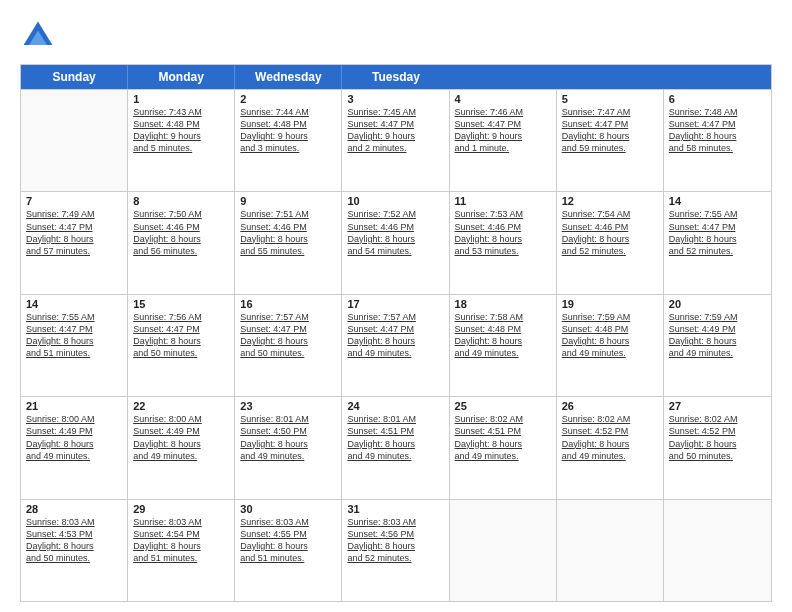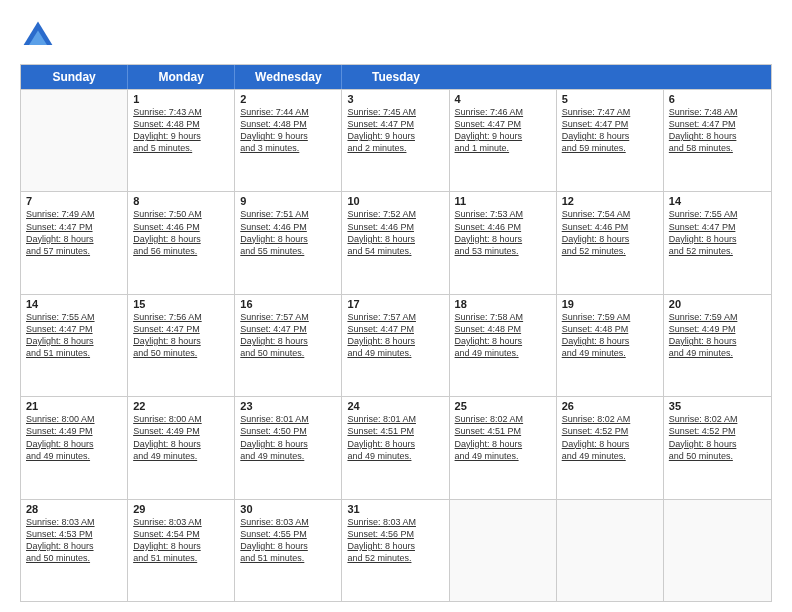--- a/index.html
+++ b/index.html
@@ -251,21 +251,21 @@
           </div>
           <div class="cal-cell">
             <span class="day-num">25</span>
             <div class="cell-text">Sunrise: 8:02 AM<br>Sunset: 4:51 PM<br>Daylight: 8 hours<br>and 49 minutes.</div>
           </div>
           <div class="cal-cell">
             <span class="day-num">26</span>
             <div class="cell-text">Sunrise: 8:02 AM<br>Sunset: 4:52 PM<br>Daylight: 8 hours<br>and 49 minutes.</div>
           </div>
           <div class="cal-cell">
-            <span class="day-num">35</span>
+            <span class="day-num">27</span>
             <div class="cell-text">Sunrise: 8:02 AM<br>Sunset: 4:52 PM<br>Daylight: 8 hours<br>and 50 minutes.</div>
           </div>
         </div>
         <div class="cal-row">
           <div class="cal-cell">
             <span class="day-num">28</span>
             <div class="cell-text">Sunrise: 8:03 AM<br>Sunset: 4:53 PM<br>Daylight: 8 hours<br>and 50 minutes.</div>
           </div>
           <div class="cal-cell">
             <span class="day-num">29</span>

